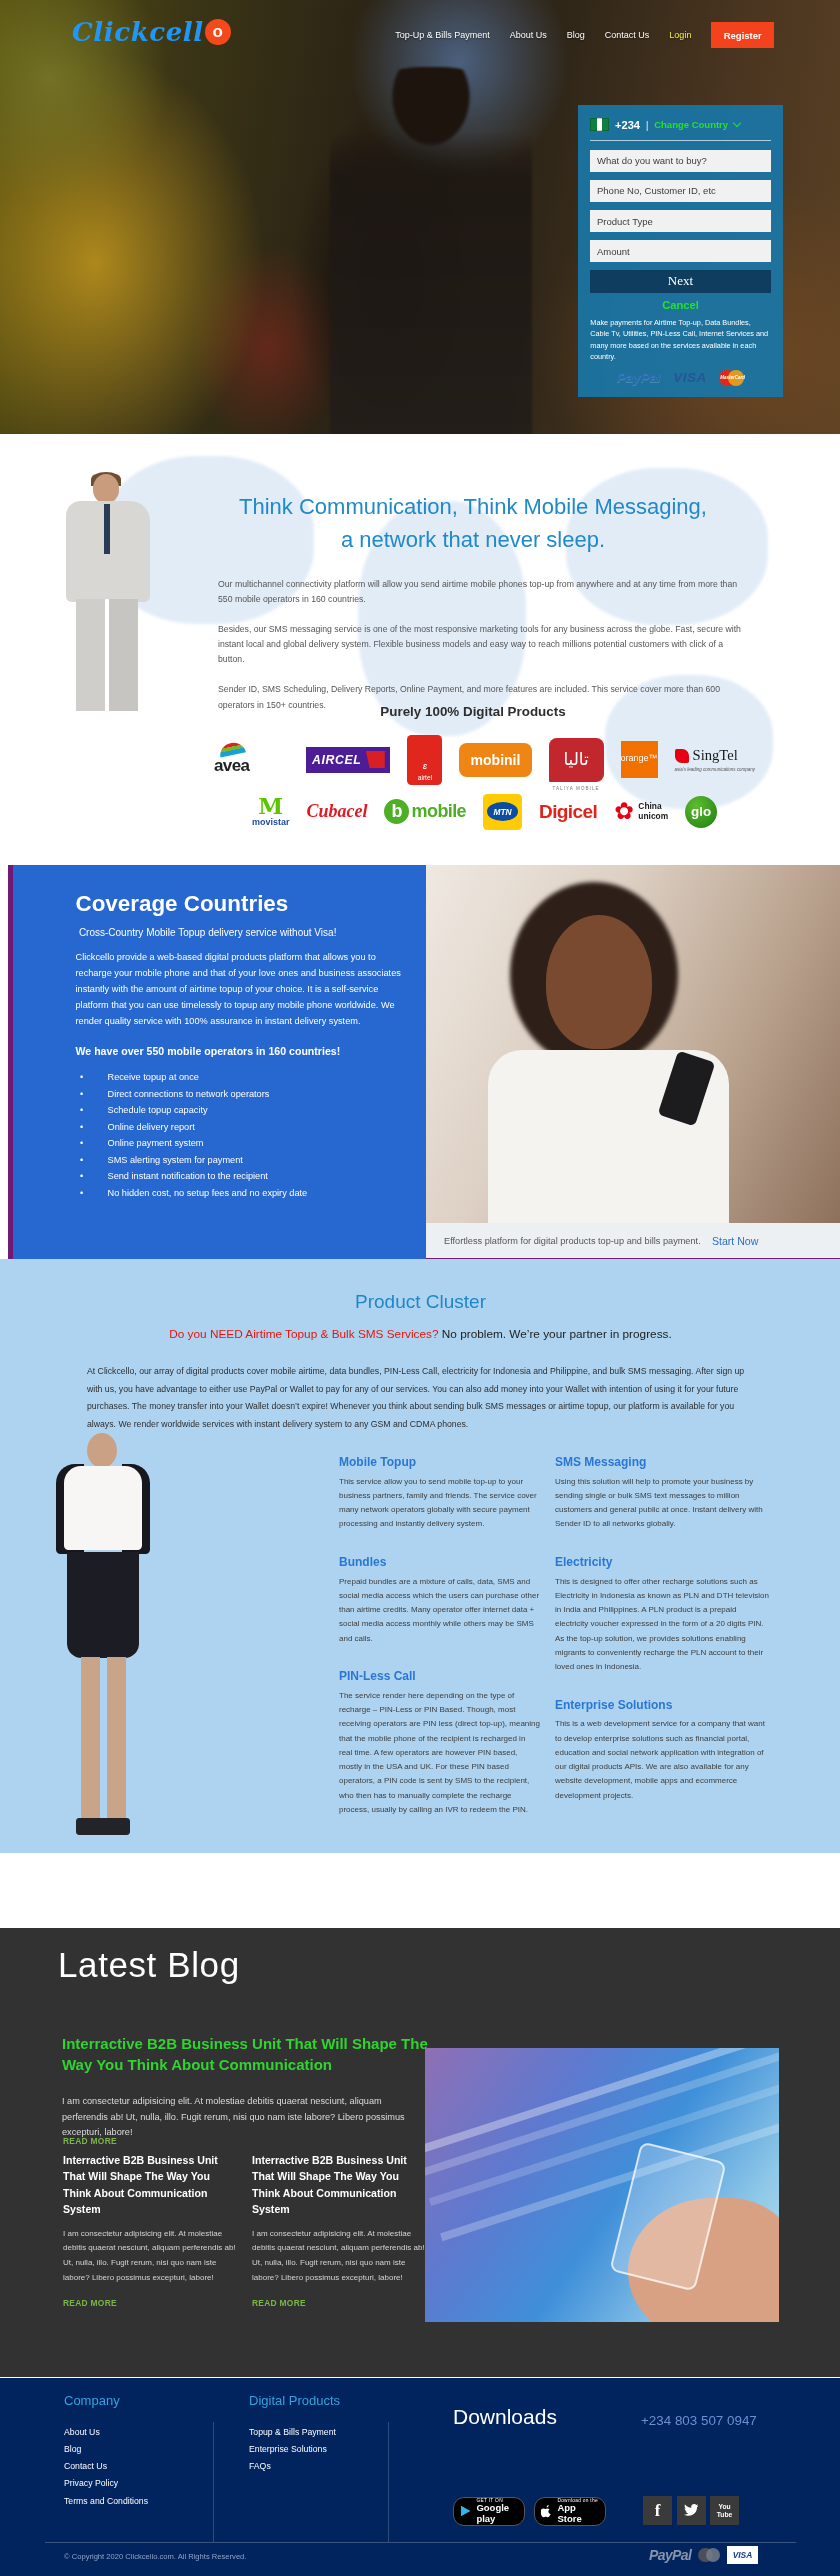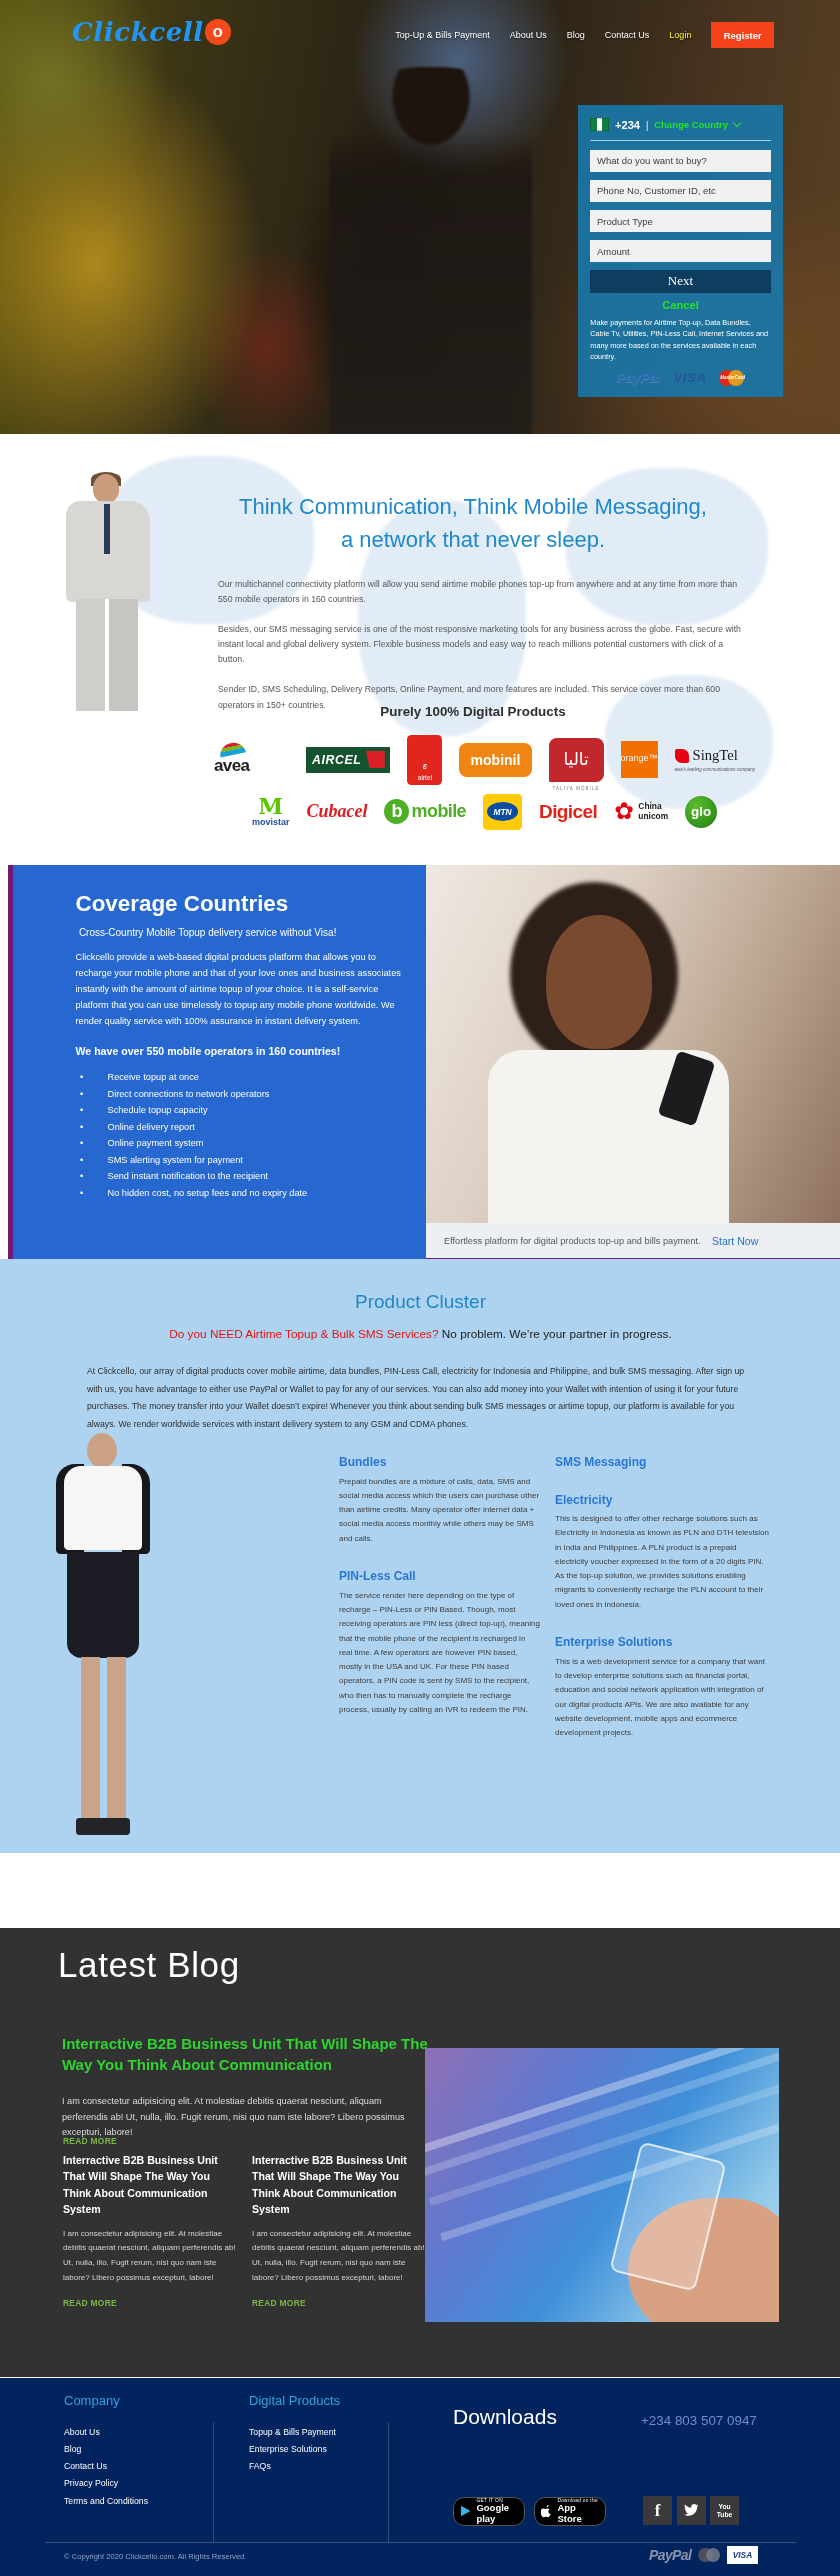--- a/index.html
+++ b/index.html
@@ -73,21 +73,21 @@
   .intro-copy p{margin:0 0 14.6px 0;}
   .prod-head{position:absolute;left:190px;top:270px;width:566px;text-align:center;margin:0;
     color:#2e2e2e;font-size:13.4px;font-weight:bold;}
   .op-rows{position:absolute;left:210px;top:296px;width:549px;}
   .op-row{display:flex;align-items:center;justify-content:center;gap:17px;height:59px;}
   .op-row.r2{height:45px;}
   .op{display:flex;flex-direction:column;align-items:center;justify-content:center;}
   .op-avea{font-size:17px;font-weight:bold;color:#222;letter-spacing:-0.6px;}
   .avea-arcs{width:26px;height:12.3px;border-radius:50% 50% 0 0/100% 100% 0 0;
     background:linear-gradient(180deg,#d22 30%,#7ab62a 30%,#7ab62a 60%,#18a0d8 60%);margin-bottom:1.1px;transform:rotate(-12deg);}
-  .op-aircel{display:flex;align-items:center;background:#14532d;padding:4.5px 5.6px;margin-left:40px;}
+  .op-aircel{display:flex;align-items:center;background:#4c1d95;padding:4.5px 5.6px;margin-left:40px;}
   .op-aircel b{color:#fff;font-style:italic;font-size:12.3px;letter-spacing:0.6px;}
   .aircel-red{width:19px;height:17px;background:#d81f26;margin-left:4.5px;
     clip-path:polygon(0 0,100% 0,100% 100%,20% 100%);}
   .op-airtel{width:35px;height:50px;background:#e1261d;border-radius:4.5px;color:#fff;
     display:flex;flex-direction:column;align-items:center;justify-content:flex-end;padding-bottom:3.4px;box-sizing:border-box;}
   .airtel-swirl{font-size:19px;font-weight:bold;font-style:italic;line-height:1;margin-bottom:3.4px;}
   .op-airtel span{font-size:6.7px;}
   .op-mobinil{background:#ef8614;border-radius:7.8px;color:#fff;font-size:14px;font-weight:bold;
     padding:9px 11.2px;}
   .op-taliya{background:#c1272d;border-radius:7.8px 7.8px 7.8px 1.1px;color:#fff;width:55px;height:44px;
@@ -396,31 +396,36 @@
       <div class="w-hair"></div>
         <div class="w-head"></div>
         <div class="w-jacket"></div>
         <div class="w-top"></div>
         <div class="w-skirt"></div>
         <div class="w-legs"></div>
         <div class="w-shoes"></div>
     </div>
     <div class="svc-col c1">
       <div class="svc">
+        <h3>Mobile Topup</h3>
+        <p>This service allow you to send mobile top-up to your business partners, family and friends. The service cover many network operators globally with secure payment processing and instantly delivery system.</p>
+      </div>
+      <div class="svc">
         <h3>Bundles</h3>
         <p>Prepaid bundles are a mixture of calls, data, SMS and social media access which the users can purchase other than airtime credits. Many operator offer internet data + social media access monthly while others may be SMS and calls.</p>
       </div>
       <div class="svc">
         <h3>PIN-Less Call</h3>
         <p>The service render here depending on the type of recharge – PIN-Less or PIN Based. Though, most receiving operators are PIN less (direct top-up), meaning that the mobile phone of the recipient is recharged in real time. A few operators are however PIN based, mostly in the USA and UK. For these PIN based operators, a PIN code is sent by SMS to the recipient, who then has to manually complete the recharge process, usually by calling an IVR to redeem the PIN.</p>
       </div>
     </div>
     <div class="svc-col c2">
       <div class="svc">
         <h3>SMS Messaging</h3>
+        <p>Using this solution will help to promote your business by sending single or bulk SMS text messages to million customers and general public at once. Instant delivery with Sender ID to all networks globally.</p>
       </div>
       <div class="svc">
         <h3>Electricity</h3>
         <p>This is designed to offer other recharge solutions such as Electricity in Indonesia as known as PLN and DTH television in India and Philippines. A PLN product is a prepaid electricity voucher expressed in the form of a 20 digits PIN. As the top-up solution, we provides solutions enabling migrants to conveniently recharge the PLN account to their loved ones in Indonesia.</p>
       </div>
       <div class="svc">
         <h3>Enterprise Solutions</h3>
         <p>This is a web development service for a company that want to develop enterprise solutions such as financial portal, education and social network application with integration of our digital products APIs. We are also available for any website development, mobile apps and ecommerce development projects.</p>
       </div>
     </div>

